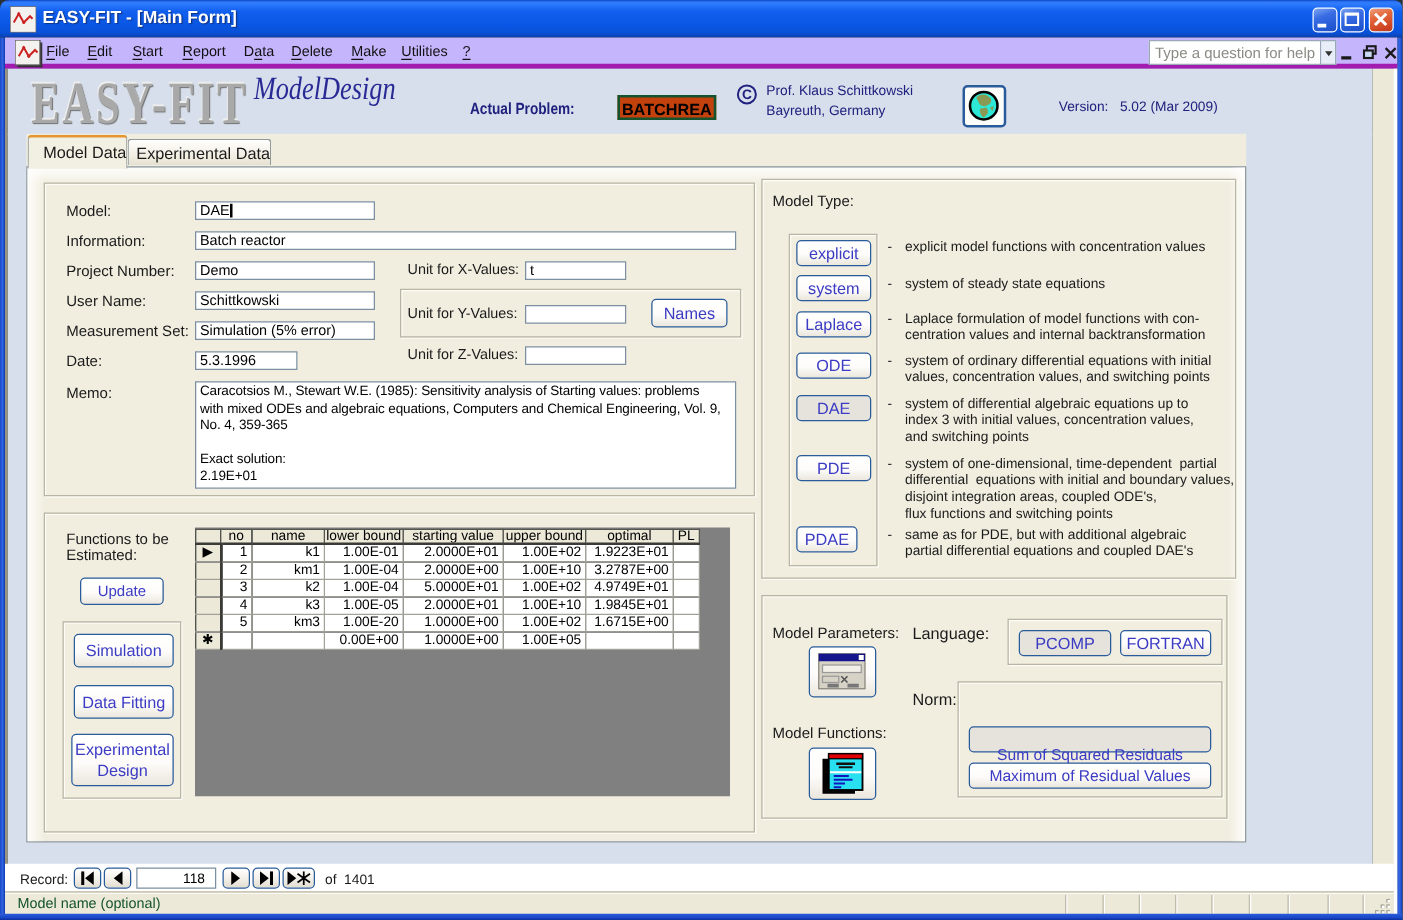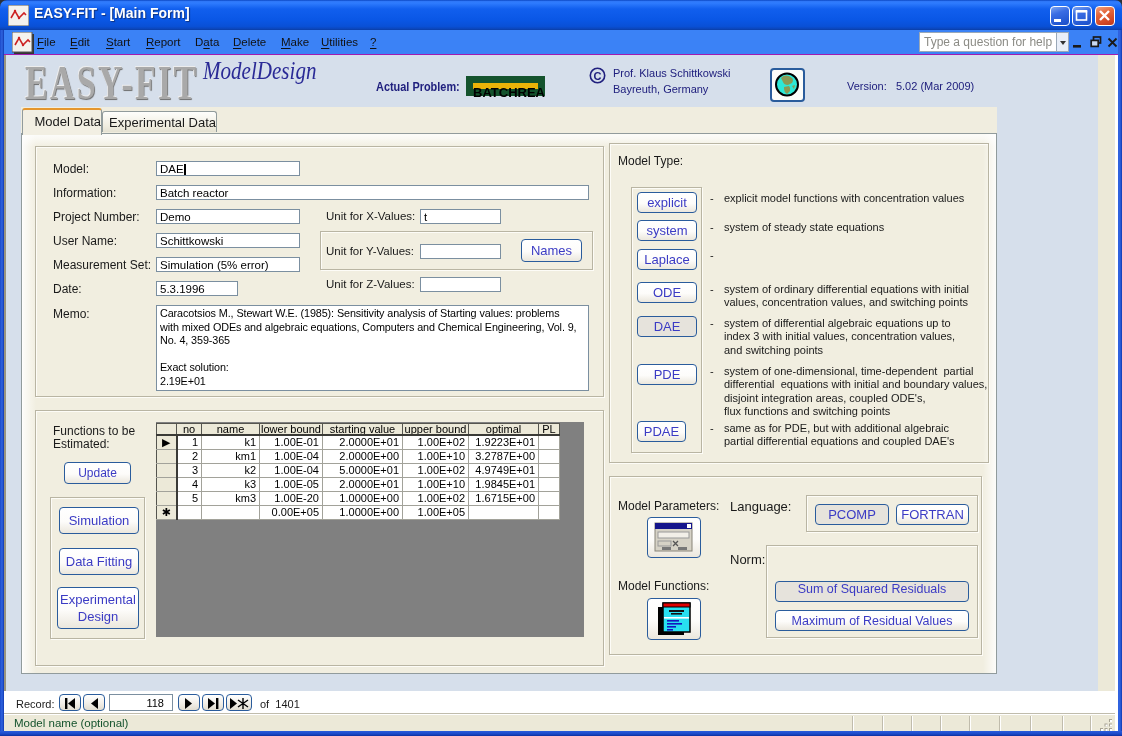--- a/index.html
+++ b/index.html
@@ -17,38 +17,38 @@
 #titlebar .ttext { position:absolute; left:34px; top:5px; color:#fff; font-weight:bold;
   font-size:14px; text-shadow:1px 1px 1px #10327e; letter-spacing:0px; }
 .winbtn { position:absolute; top:6px; width:20px; height:20px; border:1px solid #fff; border-radius:4px;
   color:#fff; }
 #btnmin { left:1050px; background:linear-gradient(160deg,#7ea6f0 0%,#3a6de4 35%,#2257d2 80%,#1b4ec4 100%); }
 #btnmax { left:1072px; background:linear-gradient(160deg,#7ea6f0 0%,#3a6de4 35%,#2257d2 80%,#1b4ec4 100%); }
 #btnclose { left:1095px; background:linear-gradient(160deg,#f0a080 0%,#e4683c 35%,#ce4423 80%,#b83a1c 100%); }
 
 
 #menubar { position:absolute; left:4px; top:30px; width:1114px; height:25px;
-  background:#3b82f6; border-bottom:1px solid #a21caf; }
+  background:#c4b5fd; border-bottom:4px solid #a21caf; }
 #menubar .mitem { position:absolute; top:6px; font-size:11.5px; color:#111; }
 #menubar u { text-decoration:underline; text-underline-offset:2px; }
 #qbox { position:absolute; left:915px; top:2px; width:138px; height:20px; background:#fff;
   border:1px solid #9aa8b8; color:#8b8b85; font-size:12px; padding:2px 0 0 4px; }
 #qdrop { position:absolute; left:1053px; top:2px; width:12px; height:20px; background:#e8eef8;
   border:1px solid #9aa8b8; border-left:none; }
 
 
 #header { position:absolute; left:6px; top:55px; width:1092px; height:53px; background:#D6DFEB; }
 #logo1 { position:absolute; left:19px; top:0px; transform:scaleX(0.712); font-family:"Liberation Serif",serif; font-weight:bold;
   font-size:48px; color:#a9a9a9; letter-spacing:3px; transform-origin:0 0;
   text-shadow:-1px -1px 0 #ededed, 1px 1px 1px #6f6f6f; }
 #logo2 { position:absolute; left:197px; top:1px; transform:scaleX(0.81); font-family:"Liberation Serif",serif; font-style:italic;
   font-weight:normal; font-size:26px; color:#2a2a96; transform-origin:0 0; }
 #aplbl { position:absolute; left:370px; top:24px; font-size:13px; font-weight:bold; color:#20207e; transform:scaleX(0.84); transform-origin:0 0; }
-#apbox { position:absolute; left:460px; top:21px; width:79px; height:20px; background:#eab308;
-  border:7px solid #14532d; font-size:13px; font-weight:bold; color:#000; text-align:center; padding-top:2px; }
+#apbox { position:absolute; left:488px; top:21px; width:79px; height:20px; background:#c2410c;
+  border:2px solid #14532d; font-size:13px; font-weight:bold; color:#000; text-align:center; padding-top:2px; }
 .hdrtext { position:absolute; font-size:11px; color:#20207e; line-height:15.5px; }
 #globebtn { position:absolute; left:764px; top:13px; width:35px; height:34px; background:#fdfdfa;
   border:2px solid #2a5c9c; border-radius:4px; }
 
 
 #formbg { position:absolute; left:6px; top:107px; width:1092px; height:625px; background:#D6DFEB; }
 #rstrip { position:absolute; left:1098px; top:55px; width:20px; height:677px; background:#ECE9D8; border-right:3px solid #ffffff; }
 #lstrip { position:absolute; left:4px; top:55px; width:2px; height:677px; background:#99947f; }
 #tabstrip { position:absolute; left:21px; top:107px; width:976px; height:26px; background:#F0EDDF; z-index:1; }
 
@@ -284,21 +284,21 @@
           <td>1.00E-20</td>
           <td>1.0000E+00</td>
           <td>1.00E+02</td>
           <td>1.6715E+00</td>
           <td></td>
         </tr>
     <tr>
           <td class="sel">✱</td>
           <td></td>
           <td></td>
-          <td>0.00E+05</td>
+          <td>0.00E+00</td>
           <td>1.0000E+00</td>
           <td>1.00E+05</td>
           <td></td>
           <td></td>
         </tr>
   </tbody>
     </table>
 
   <div class="gb" style="left:609px;top:143px;width:380px;height:320px"></div>
   <div class="lbl" style="left:618px;top:154px">Model Type:</div>
@@ -308,20 +308,21 @@
   <div class="btn" style="left:637px;top:249px;width:60px;height:21px;padding-top:2px">Laplace</div>
   <div class="btn" style="left:637px;top:282px;width:60px;height:21px;padding-top:2px">ODE</div>
   <div class="btn pressed" style="left:637px;top:316px;width:60px;height:21px;padding-top:2px">DAE</div>
   <div class="btn" style="left:637px;top:364px;width:60px;height:21px;padding-top:2px">PDE</div>
   <div class="btn" style="left:637px;top:421px;width:49px;height:21px;padding-top:2px">PDAE</div>
   <div class="lbl mt" style="left:710px;top:192px">-</div>
   <div class="lbl mt" style="left:724px;top:192px">explicit model functions with concentration values</div>
   <div class="lbl mt" style="left:710px;top:221px">-</div>
   <div class="lbl mt" style="left:724px;top:221px">system of steady state equations</div>
   <div class="lbl mt" style="left:710px;top:249px">-</div>
+  <div class="lbl mt" style="left:724px;top:249px">Laplace formulation of model functions with con-<br>centration values and internal backtransformation</div>
   <div class="lbl mt" style="left:710px;top:283px">-</div>
   <div class="lbl mt" style="left:724px;top:283px">system of ordinary differential equations with initial<br>values, concentration values, and switching points</div>
   <div class="lbl mt" style="left:710px;top:317px">-</div>
   <div class="lbl mt" style="left:724px;top:317px">system of differential algebraic equations up to<br>index 3 with initial values, concentration values,<br>and switching points</div>
   <div class="lbl mt" style="left:710px;top:365px">-</div>
   <div class="lbl mt" style="left:724px;top:365px">system of one-dimensional, time-dependent&nbsp; partial<br>differential&nbsp; equations with initial and boundary values,<br>disjoint integration areas, coupled ODE's,<br>flux functions and switching points</div>
   <div class="lbl mt" style="left:710px;top:422px">-</div>
   <div class="lbl mt" style="left:724px;top:422px">same as for PDE, but with additional algebraic<br>partial differential equations and coupled DAE's</div>
 
   <div class="gb" style="left:609px;top:476px;width:373px;height:179px"></div>
@@ -348,21 +349,21 @@
   <rect x="14" y="21" width="15" height="1.6" fill="#1515c0"></rect>
   <rect x="14" y="24" width="9" height="1.6" fill="#1515c0"></rect>
   <rect x="14" y="27" width="6" height="1.6" fill="#1515c0"></rect>
 </svg></div>
   <div class="lbl" style="left:730px;top:499px;font-size:13px">Language:</div>
   <div class="gb" style="left:806px;top:495px;width:172px;height:37px"></div>
   <div class="btn pressed" style="left:815px;top:504px;width:74px;height:21px;padding-top:2px">PCOMP</div>
   <div class="btn" style="left:896px;top:504px;width:73px;height:21px;padding-top:2px">FORTRAN</div>
   <div class="lbl" style="left:730px;top:552px;font-size:13px">Norm:</div>
   <div class="gb" style="left:766px;top:545px;width:212px;height:93px"></div>
-  <div class="btn pressed" style="left:775px;top:581px;width:194px;height:21px;padding-top:0;font-size:12.5px">Sum of Squared Residuals</div>
+  <div class="btn pressed" style="left:775px;top:581px;width:194px;height:21px;padding-top:15px;font-size:12.5px">Sum of Squared Residuals</div>
   <div class="btn" style="left:775px;top:610px;width:194px;height:21px;padding-top:3px;font-size:12.5px">Maximum of Residual Values</div>
 
   <div id="recbar">
     <div class="lbl" style="left:12px;top:7px;font-size:11px">Record:</div>
     <div class="navbtn" style="left:55px"><svg width="14" height="11" viewBox="0 0 14 11">
           <rect x="2" y="0" width="2.4" height="11" fill="#000"></rect>
           <path d="M12 0 L12 11 L5 5.5 Z" fill="#000"></path>
         </svg></div>
     <div class="navbtn" style="left:79px"><svg width="10" height="11" viewBox="0 0 10 11">
           <path d="M9 0 L9 11 L2 5.5 Z" fill="#000"></path>

